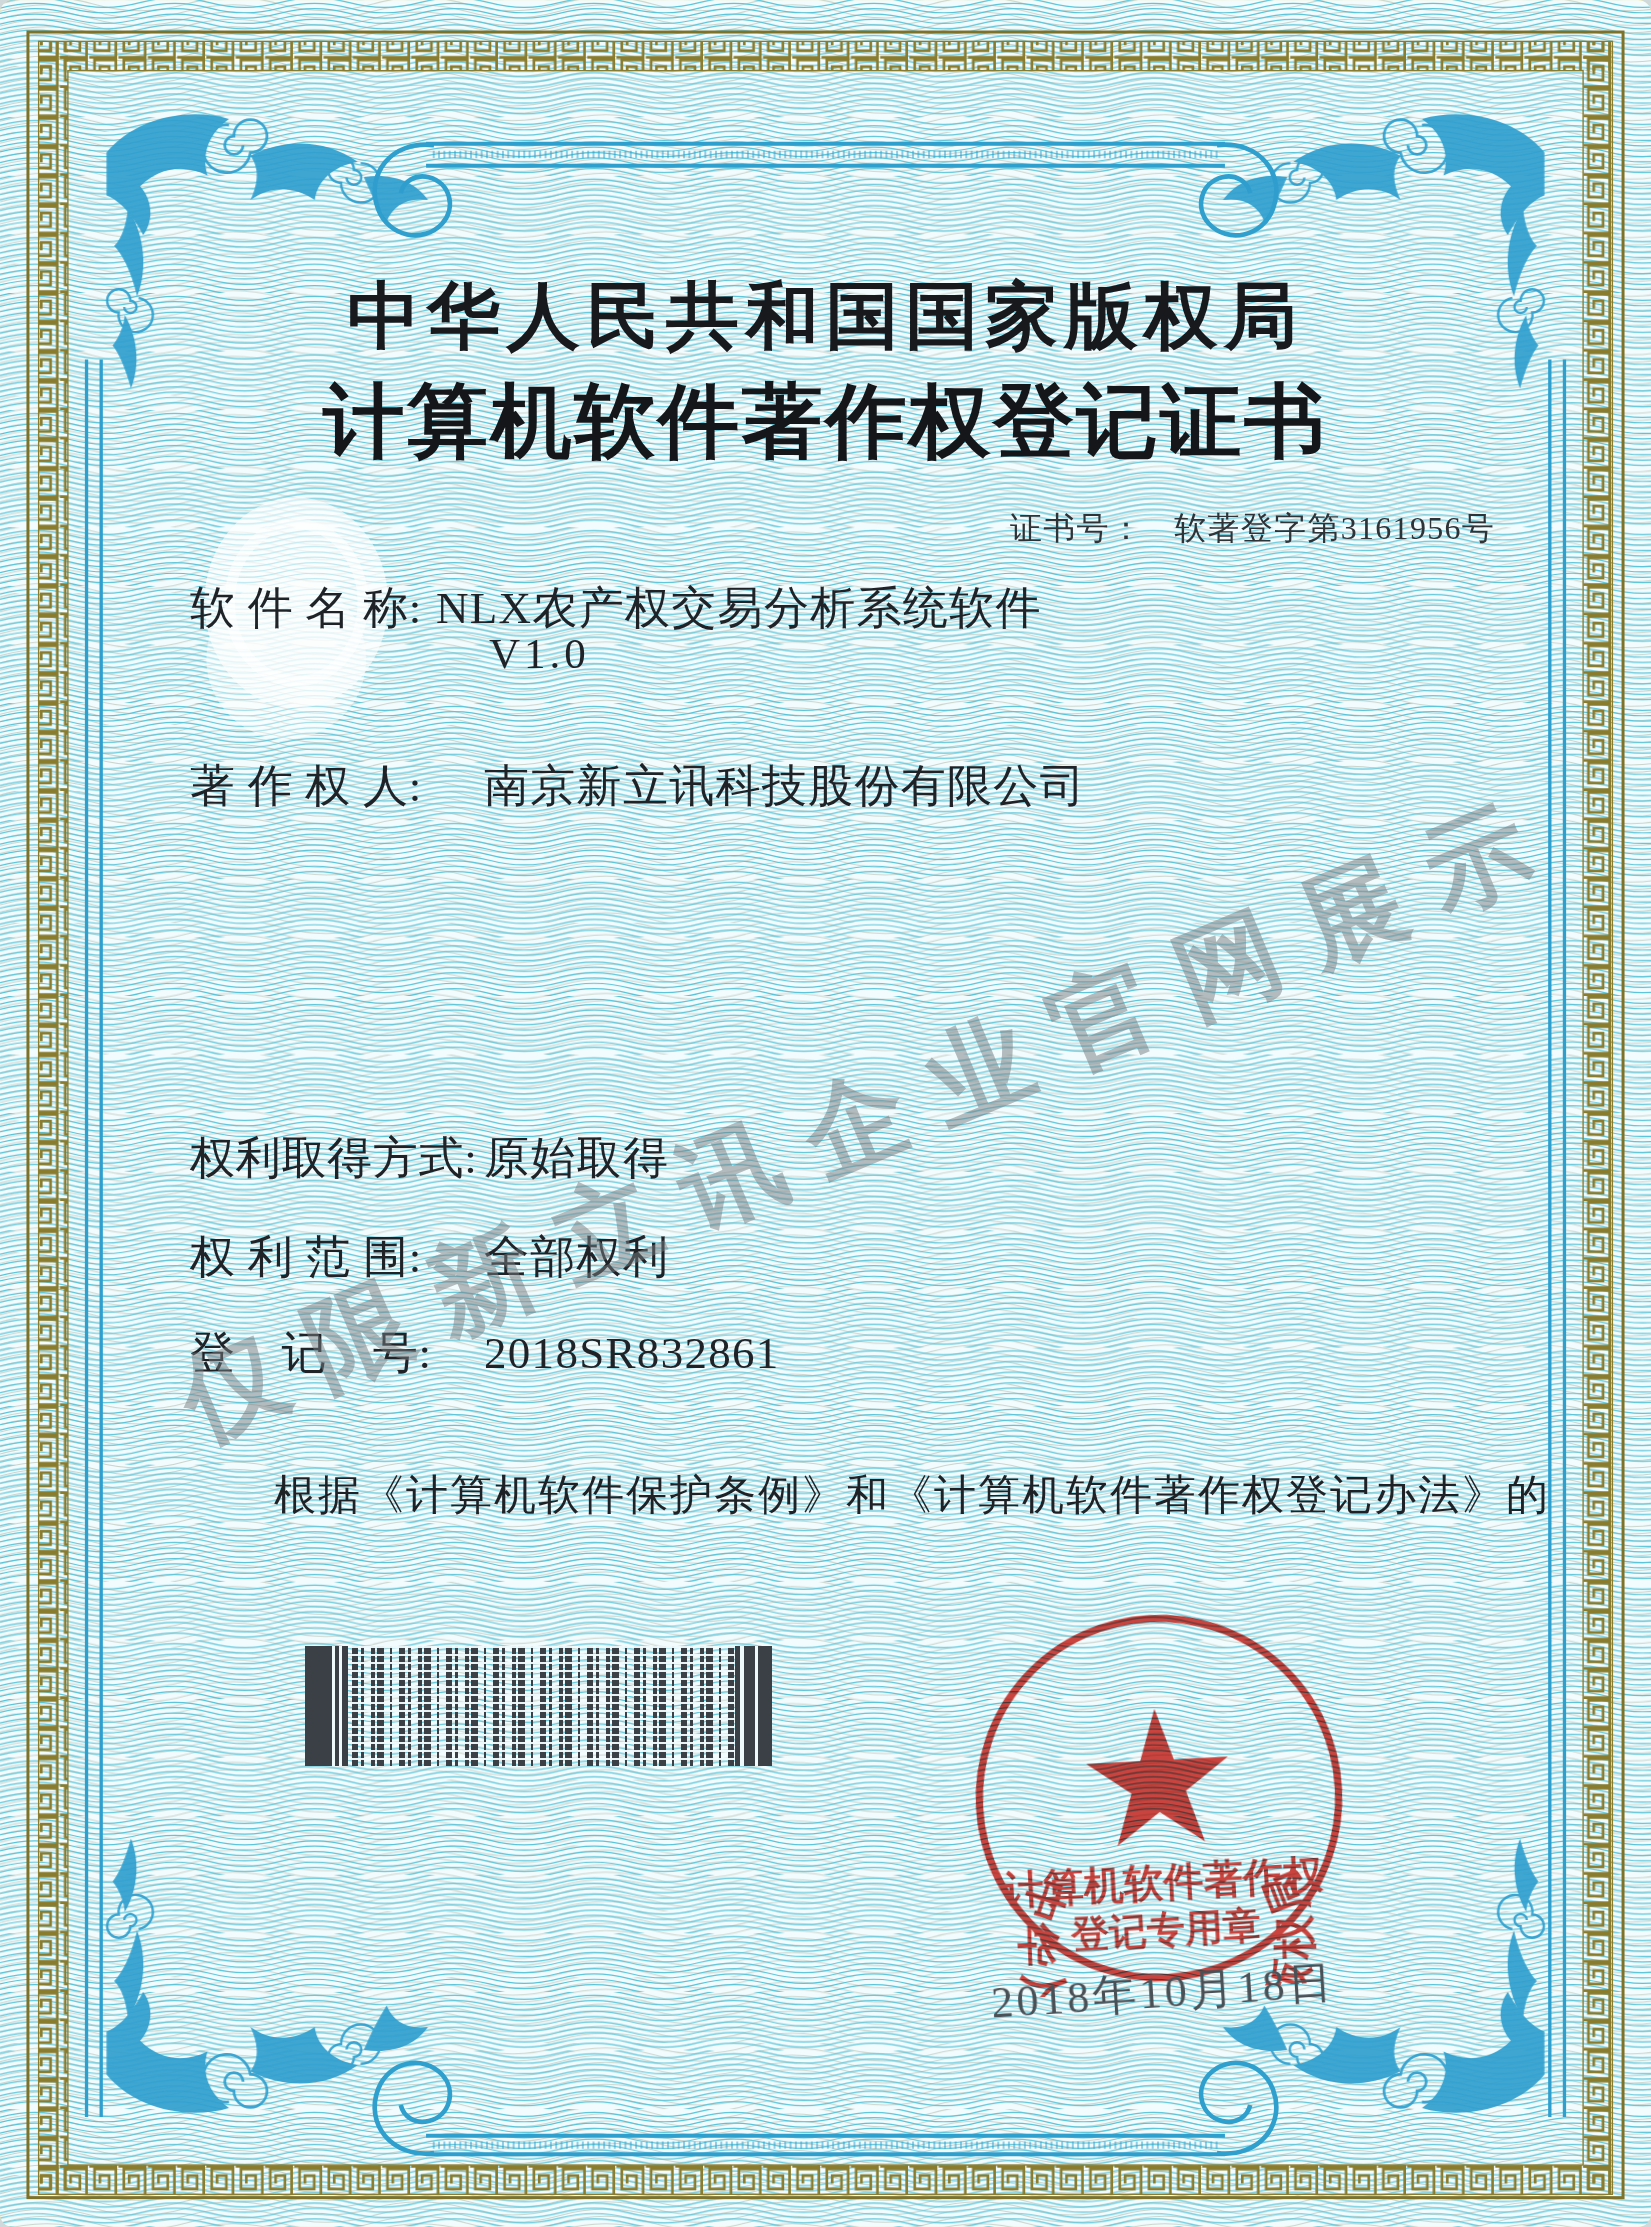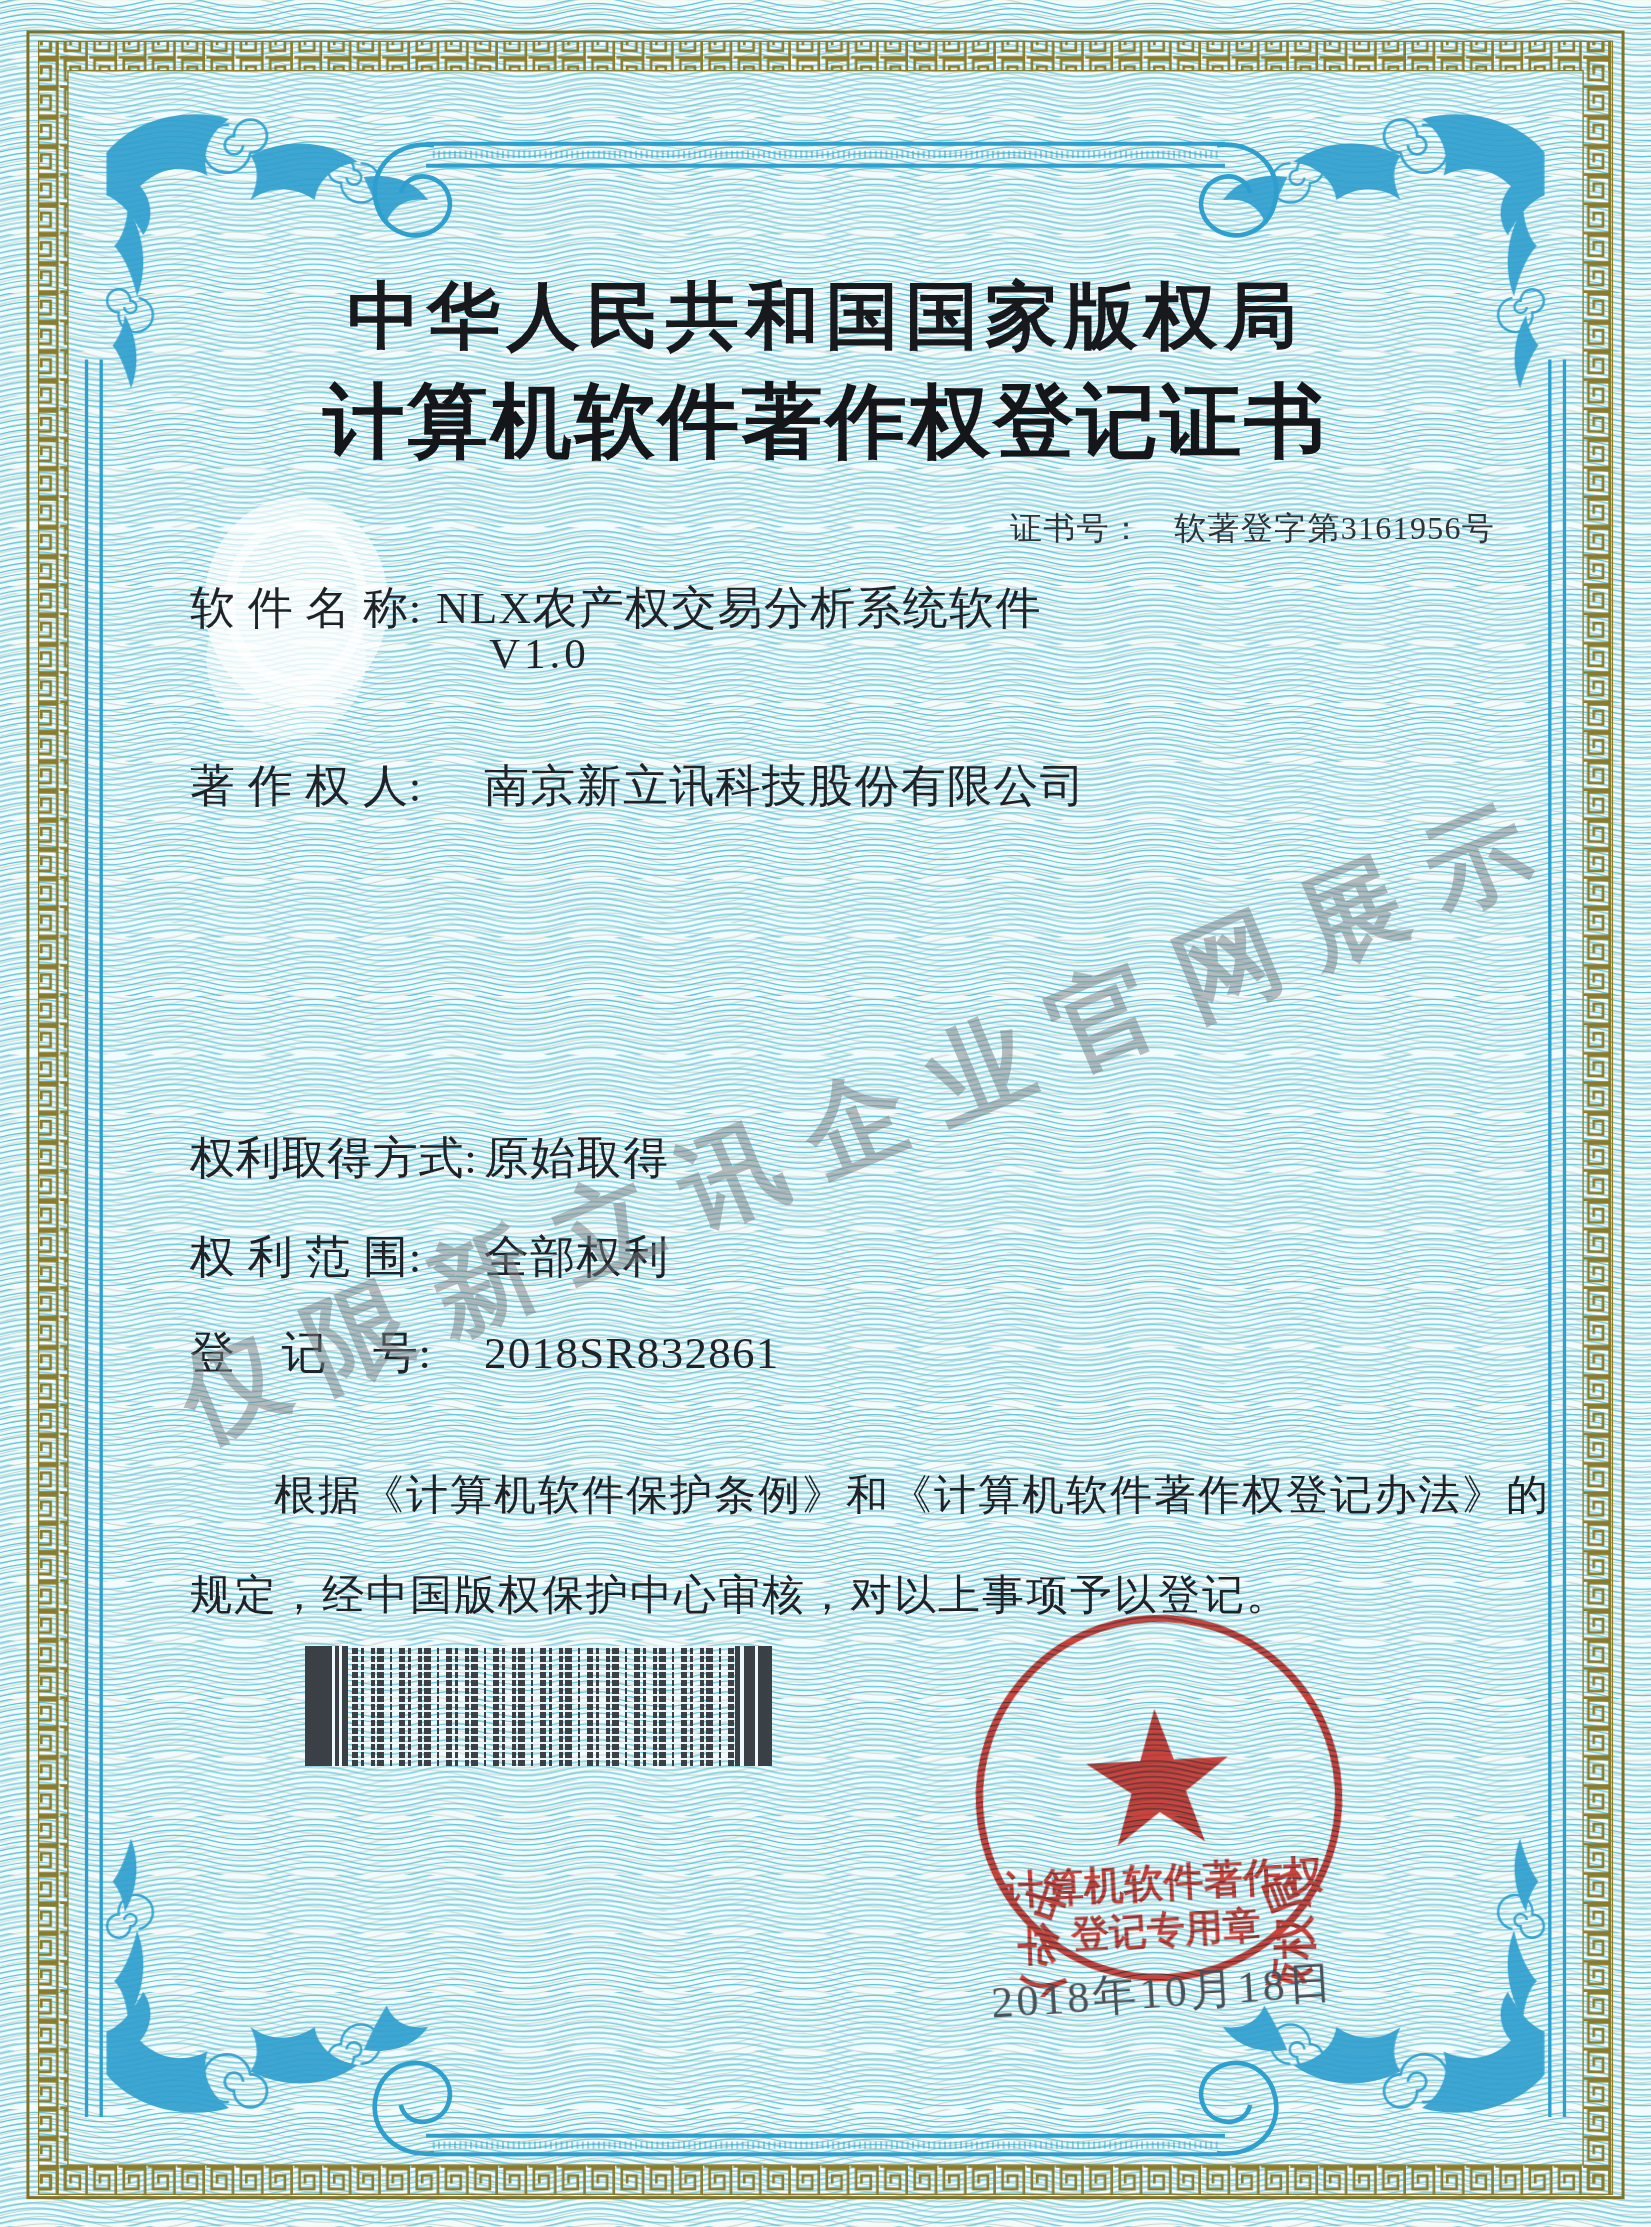--- a/index.html
+++ b/index.html
@@ -1,20 +1,21 @@
 <!DOCTYPE html>
 <html style="font-size:10.7px"><head>
 <meta charset="utf-8">
 <style>
   html,body{margin:0;padding:0;background:#cfd8da;}
   .page{
     position:relative;width:1651px;height:2227px;overflow:hidden;
     background:#fde047;
     font-family:"Liberation Serif","DejaVu Serif",serif;
     color:#1d2125;
+    border-radius:13px;
   }
   .bg-svg{position:absolute;left:0;top:0;width:1651px;height:2227px;display:block;}
   .abs{position:absolute;white-space:nowrap;}
 
   .title1{left:0;top:268px;width:1651px;text-align:center;font-size:73px;font-weight:bold;letter-spacing:6.7px;color:#17191d;}
   .title2{left:0;top:368px;width:1651px;text-align:center;font-size:81px;font-weight:bold;letter-spacing:2.7px;color:#141619;}
 
   .certno{left:1010px;top:507px;font-size:32px;color:#2e3338;letter-spacing:1.3px;}
   .certno .cv{margin-left:31px;}
 
@@ -174,21 +175,20 @@
   </div>
   <div class="abs row r5">
     <span class="lab">权 利 范 围:</span><span class="val">全部权利</span>
   </div>
   <div class="abs row r6">
     <span class="lab">登　记　号:</span><span class="val">2018SR832861</span>
   </div>
 
   <div class="abs statement">
     <div class="l1">根据《计算机软件保护条例》和《计算机软件著作权登记办法》的</div>
-    <div class="l2">规定，经中国版权保护中心审核，对以上事项予以登记。</div>
   </div>
 
   <div class="abs barcode"></div>
 
   <svg class="abs seal" viewBox="0 0 580 580">
     <circle cx="290" cy="290" r="270" fill="none" stroke="#d23730" stroke-width="11"></circle>
     <path id="sealArc" d="M103.8 397.5 A215 215 0 1 0 476.2 397.5" fill="none"></path>
     <text font-size="66" font-weight="bold" fill="#d23730" font-family="Liberation Serif, DejaVu Serif, serif">
       <textPath href="#sealArc" startOffset="0" textLength="890">中华人民共和国国家版权局</textPath>
     </text>

